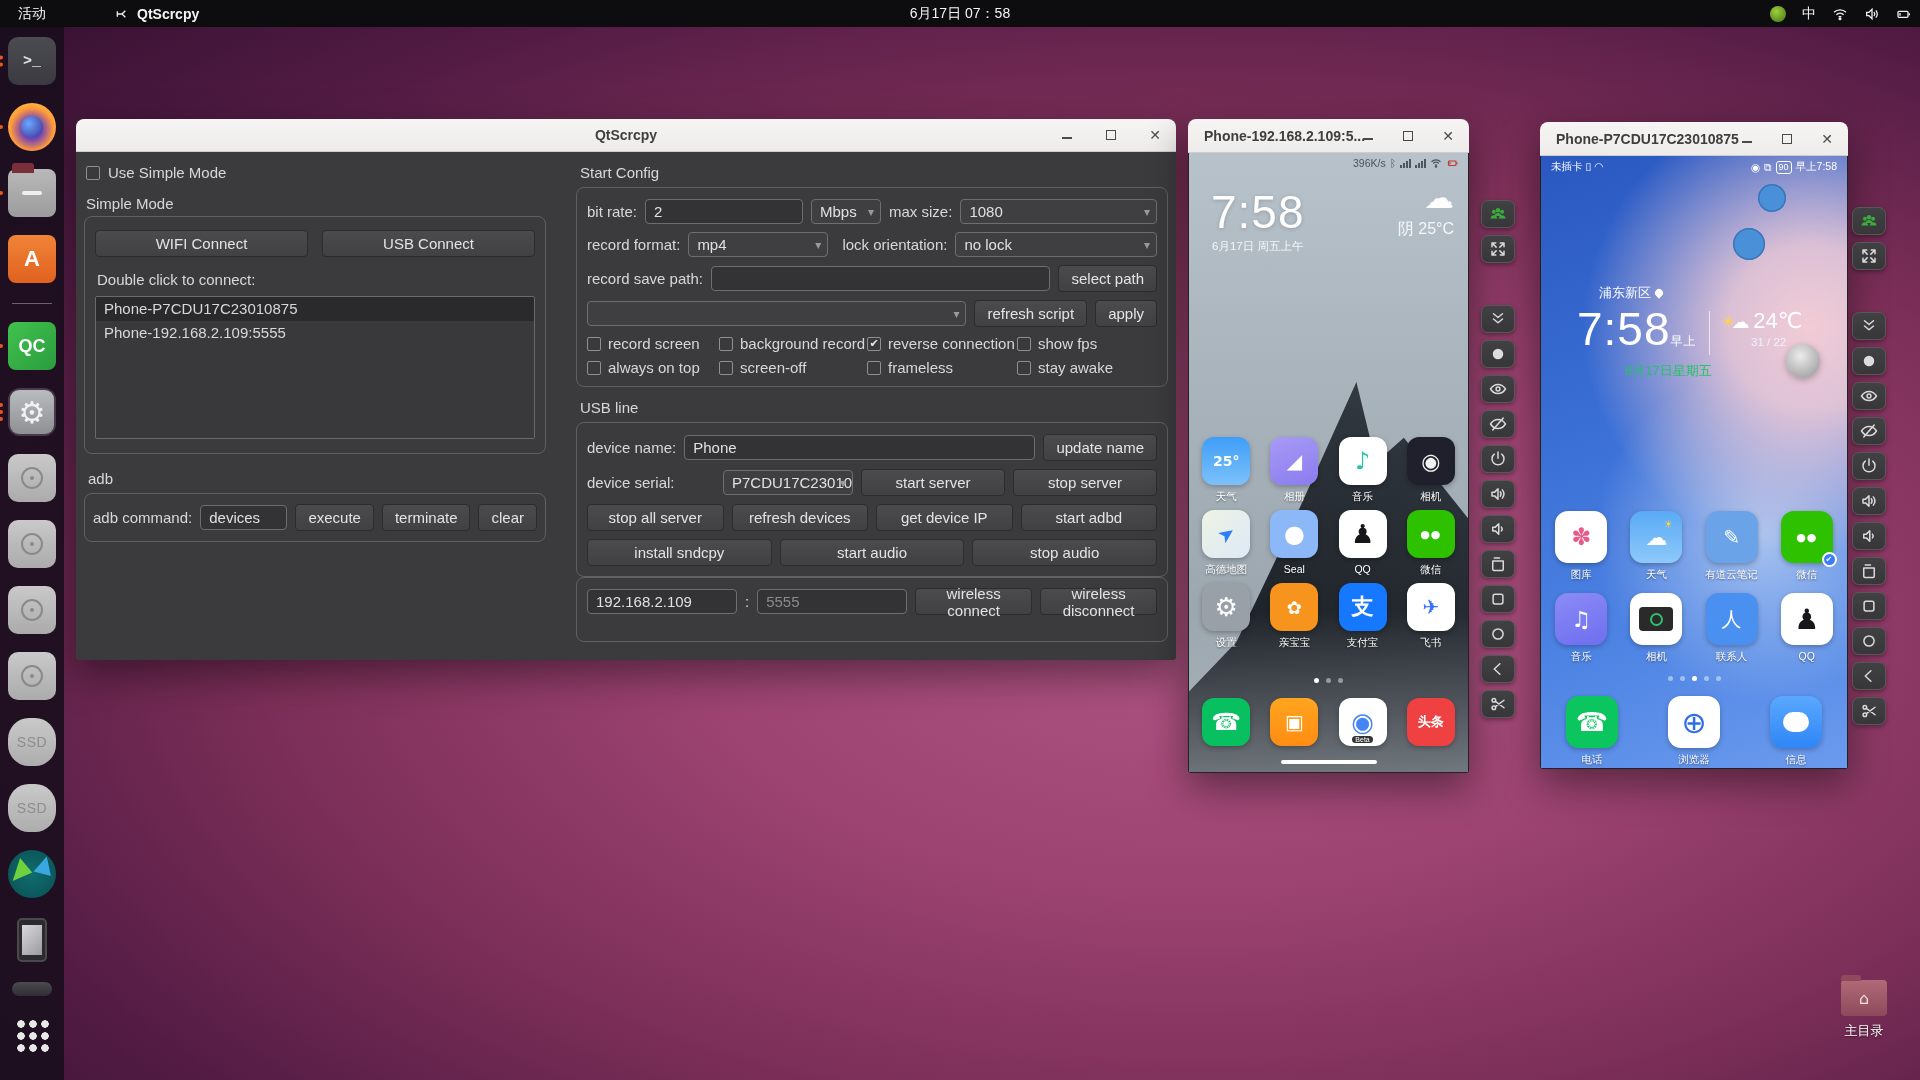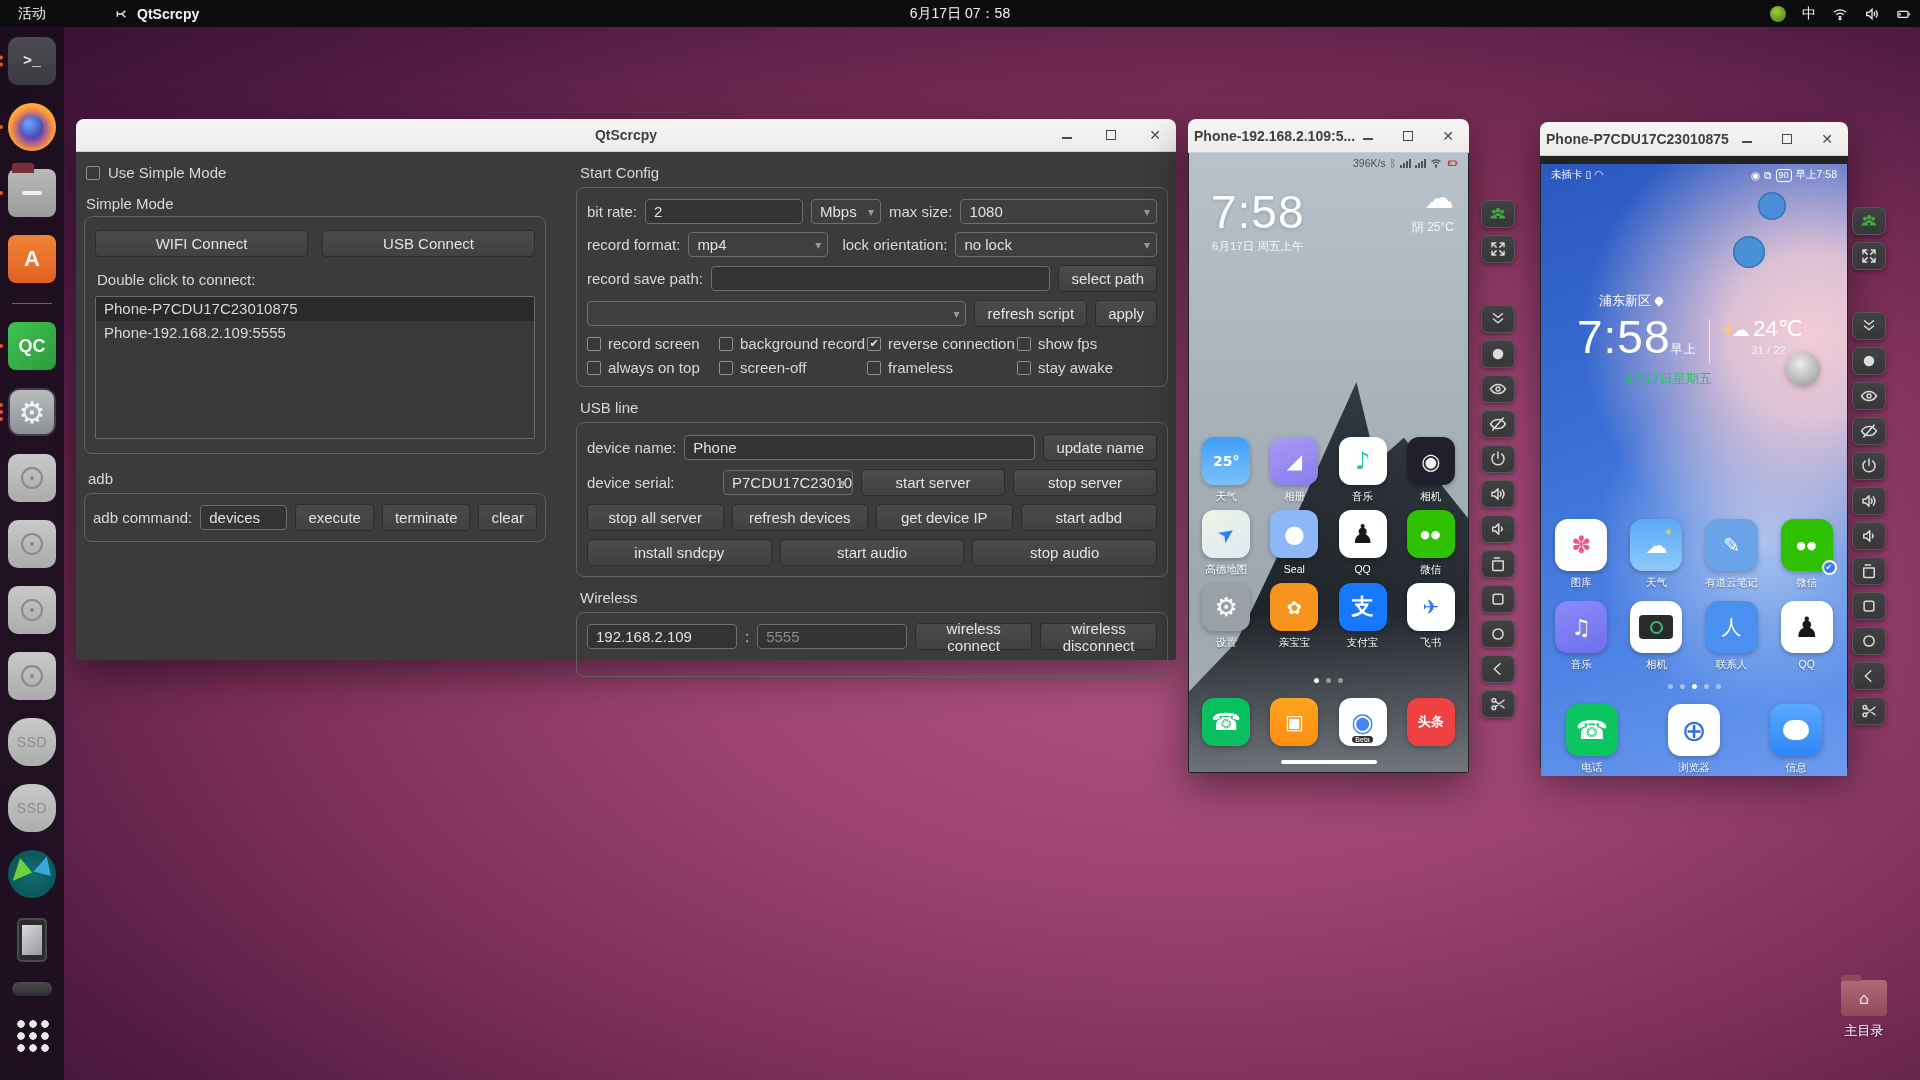--- a/index.html
+++ b/index.html
@@ -95,39 +95,39 @@
   .sc-title { margin:12px 0 6px 4px; }
   .cfg-box { padding:11px 10px 10px; }
   .frow { display:flex; align-items:center; gap:8px; margin-bottom:8px; }
   .checks { display:grid; grid-template-columns:132px 148px 150px auto; grid-row-gap:7px; margin-top:4px; }
   .usb-title { margin:12px 0 6px 4px; }
   .usb-box { padding:11px 10px 10px; }
   .wl-title { margin:12px 0 6px 4px; }
   .wl-box { padding:10px 10px; }
 
   
-  .phone-win .titlebar { justify-content:flex-start; padding-left:6px; height:34px; }
+  .phone-win .titlebar { justify-content:flex-start; padding-left:16px; height:34px; }
   .phone-win .titlebar .wctrls { gap:22px; }
   .p1 { left:1188px; top:119px; width:281px; height:654px; background:#222; }
   .p2 { left:1540px; top:122px; width:308px; height:647px; background:#222; }
   .pscreen { position:relative; overflow:hidden; }
   .p1 .pscreen { width:279px; height:619px; margin:0 1px; }
-  .p2 .pscreen { width:306px; height:612px; margin:8px 1px; }
+  .p2 .pscreen { width:306px; height:612px; margin:0 1px; }
 
   
   .wall1 { position:absolute; inset:0; background:linear-gradient(180deg,#b8c2ca 0%, #a8b3bc 38%, #939ea6 100%); }
   .mountain { position:absolute; inset:0; background:linear-gradient(205deg,#4d555d 5%, #2b3138 48%, #14181d 100%);
     clip-path:polygon(0% 100%, 0% 87%, 17% 79%, 35% 62%, 52% 45%, 60% 37%, 67% 50%, 77% 46%, 100% 59%, 100% 100%); }
   .fog1 { position:absolute; left:0; right:0; bottom:0; height:26%; background:linear-gradient(to top, rgba(196,205,211,0.50), rgba(196,205,211,0)); }
   .pstatus1 { position:absolute; top:4px; right:8px; font-size:10.5px; color:#4c565e; display:flex; gap:4px; align-items:center; }
   .clock1 { position:absolute; left:22px; top:32px; color:#fdfdfd; font-weight:300; font-size:46px; letter-spacing:1px; text-shadow:0 1px 4px rgba(0,0,0,0.18); }
   .date1 { position:absolute; left:23px; top:86px; color:#f4f6f8; font-size:11.5px; }
   .wx1 { position:absolute; right:14px; top:30px; text-align:right; color:#fff; }
   .wx1 .cloud { font-size:30px; color:#fdfdfd; line-height:1; }
-  .wx1 .t { font-size:12px; margin-top:6px; color:#f4f6f8; }
+  .wx1 .t { font-size:16px; margin-top:6px; color:#f4f6f8; }
 
   .agrid { position:absolute; left:0; width:100%; display:flex; justify-content:space-evenly; }
   .app { width:62px; display:flex; flex-direction:column; align-items:center; }
   .app-ic { width:48px; height:48px; border-radius:12px; display:flex; align-items:center; justify-content:center; position:relative; box-shadow:0 2px 5px rgba(0,0,0,0.25); }
   .app-lb { margin-top:5px; font-size:10.5px; color:#fff; text-shadow:0 1px 2px rgba(0,0,0,0.5); white-space:nowrap; }
   .p2 .app-ic { width:52px; height:52px; border-radius:13px; }
   .p2 .app { width:70px; }
 
   .ic-weather1 { background:linear-gradient(180deg,#3f9ef8,#7cc1fa); color:#fff; font-weight:bold; font-size:14px; }
   .ic-album { background:linear-gradient(160deg,#a89af3,#8a7cf0); color:#fff; font-size:20px; }
@@ -510,21 +510,20 @@
           <button class="btn" style="flex:1">get device IP</button>
           <button class="btn" style="flex:1">start adbd</button>
         </div>
         <div class="frow" style="margin-bottom:0">
           <button class="btn" style="flex:1">install sndcpy</button>
           <button class="btn" style="flex:1">start audio</button>
           <button class="btn" style="flex:1">stop audio</button>
         </div>
       </div>
 
-      <div class="grp-title wl-title">Wireless</div>
       <div class="groupbox wl-box">
         <div class="frow" style="margin-bottom:16px">
           <div class="input" style="width:150px">
               <span>192.168.2.109</span>
             </div>
           <span class="lbl">:</span>
           <div class="input" style="width:150px; color:#8b8b8b">
               <span>5555</span>
             </div>
           <button class="btn" style="flex:1">wireless connect</button>

